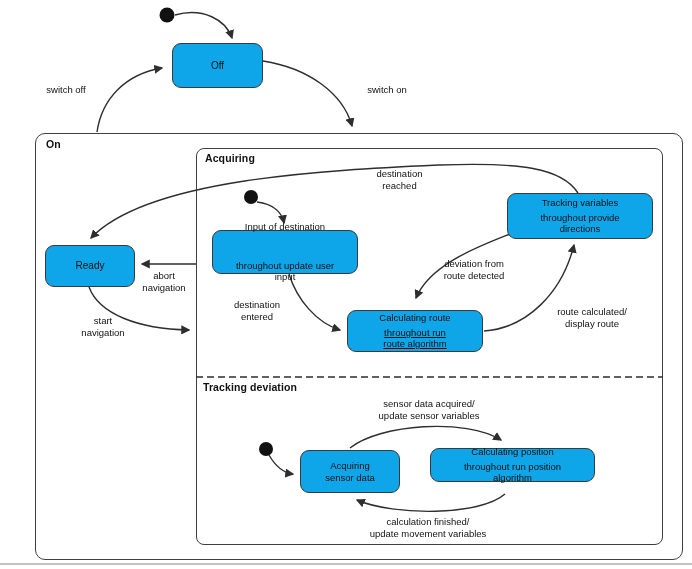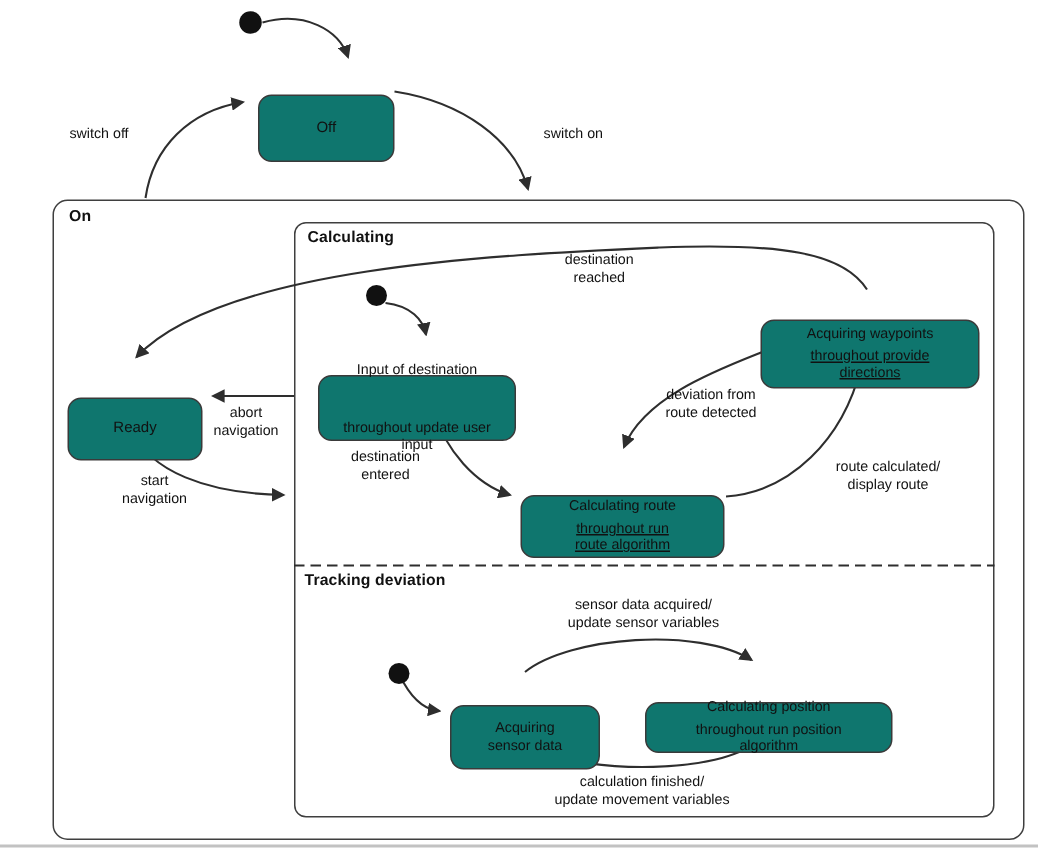--- a/index.html
+++ b/index.html
@@ -8,23 +8,23 @@
     font-family:"Liberation Sans", sans-serif; color:#111; overflow:hidden;
   }
   .region {
     position:absolute; border:1.5px solid #3f3f3f; border-radius:10px;
     background:transparent; z-index:1; box-sizing:border-box;
   }
   .rlabel {
     position:absolute; font-size:10.5px; font-weight:bold; z-index:4; letter-spacing:.1px;
   }
   .state {
-    position:absolute; border:1.4px solid #3a3a3a; border-radius:9px; background:#0f766e;
+    position:absolute; border:1.4px solid #3a3a3a; border-radius:9px; background:#0ea5e9;
     display:flex; flex-direction:column; align-items:center; justify-content:center;
-    text-align:center; font-size:9.5px; line-height:1.2; z-index:3; box-sizing:border-box;margin-top:20px;
+    text-align:center; font-size:9.5px; line-height:1.2; z-index:3; box-sizing:border-box;
   }
   .state .sname { display:block; }
   .state .activity { display:block; margin-top:3px; }
   .tlabel {
     position:absolute; font-size:9.5px; line-height:1.3; text-align:center;
     white-space:pre-line; z-index:4;
   }
   svg.arrows { position:absolute; left:0; top:0; z-index:2; pointer-events:none; }
   .bottom-rule { position:absolute; left:0; top:563px; width:692px; height:2px; background:#c2c2c2; z-index:0; }
 </style>
@@ -32,21 +32,21 @@
 <body>
 
 <div class="canvas">
 
   <div class="bottom-rule"></div>
 
   <div class="region" style="left:35px; top:133px; width:648px; height:427px;"></div>
   <div class="region" style="left:196px; top:148px; width:467px; height:397px; border-radius:8px;"></div>
 
   <div class="rlabel" style="left:46px; top:138px;">On</div>
-  <div class="rlabel" style="left:205px; top:152px;">Calculating</div>
+  <div class="rlabel" style="left:205px; top:152px;">Acquiring</div>
   <div class="rlabel" style="left:203px; top:381px;">Tracking deviation</div>
 
   <svg class="arrows" width="692" height="569" viewBox="0 0 692 569">
     <defs>
       <marker id="ah" viewBox="0 0 10 10" refX="8.5" refY="5" markerWidth="6.5" markerHeight="6.5" orient="auto">
         <path d="M0,0 L10,5 L0,10 z" fill="#2e2e2e"></path>
       </marker>
     </defs>
     <g stroke="#2e2e2e" stroke-width="1.4" fill="none">
       <path d="M196,377 H663" stroke-dasharray="7 4"></path>
@@ -72,46 +72,46 @@
   </svg>
 
   <div class="state" style="left:172px; top:43px; width:91px; height:45px; font-size:10px;">
     <span class="sname">Off</span>
   </div>
 
   <div class="state" style="left:45px; top:245px; width:90px; height:42px; font-size:10px;">
     <span class="sname">Ready</span>
   </div>
 
-  <div class="state" style="left:212px; top:230px; width:132px; height:44px;gap:24px;">
+  <div class="state" style="left:212px; top:230px; width:146px; height:44px;gap:24px;">
     <span class="sname">Input of destination</span>
     <span class="activity" style="max-width:102px;">throughout update user input</span>
   </div>
 
   <div class="state" style="left:347px; top:310px; width:136px; height:42px;">
     <span class="sname">Calculating route</span>
     <span class="activity" style="max-width:82px;text-decoration:underline;">throughout run route algorithm</span>
   </div>
 
   <div class="state" style="left:507px; top:193px; width:146px; height:46px;">
-    <span class="sname">Acquiring waypoints</span>
-    <span class="activity" style="max-width:96px;text-decoration:underline;">throughout provide directions</span>
+    <span class="sname">Tracking variables</span>
+    <span class="activity" style="max-width:96px;">throughout provide directions</span>
   </div>
 
   <div class="state" style="left:300px; top:450px; width:100px; height:43px;">
     <span class="sname" style="max-width:62px;">Acquiring sensor data</span>
   </div>
 
   <div class="state" style="left:430px; top:448px; width:165px; height:34px;">
     <span class="sname">Calculating position</span>
     <span class="activity" style="max-width:118px;">throughout run position algorithm</span>
   </div>
 
   <div class="tlabel" style="left:30px; top:84px; width:72px;">switch off</div>
-  <div class="tlabel" style="left:336px; top:84px; width:66px;text-align:right;">switch on</div>
+  <div class="tlabel" style="left:354px; top:84px; width:66px;">switch on</div>
   <div class="tlabel" style="left:357px; top:168px; width:85px;">destination
 reached</div>
   <div class="tlabel" style="left:133px; top:270px; width:62px;">abort
 navigation</div>
   <div class="tlabel" style="left:72px; top:315px; width:62px;">start
 navigation</div>
   <div class="tlabel" style="left:216px; top:299px; width:82px;">destination
 entered</div>
   <div class="tlabel" style="left:423px; top:258px; width:102px;">deviation from
 route detected</div>

